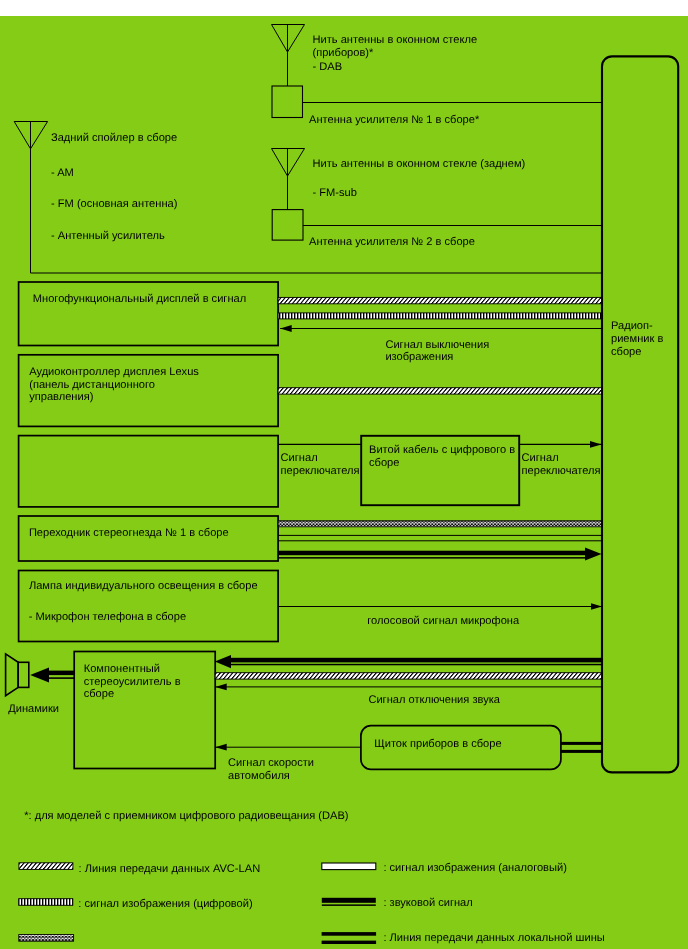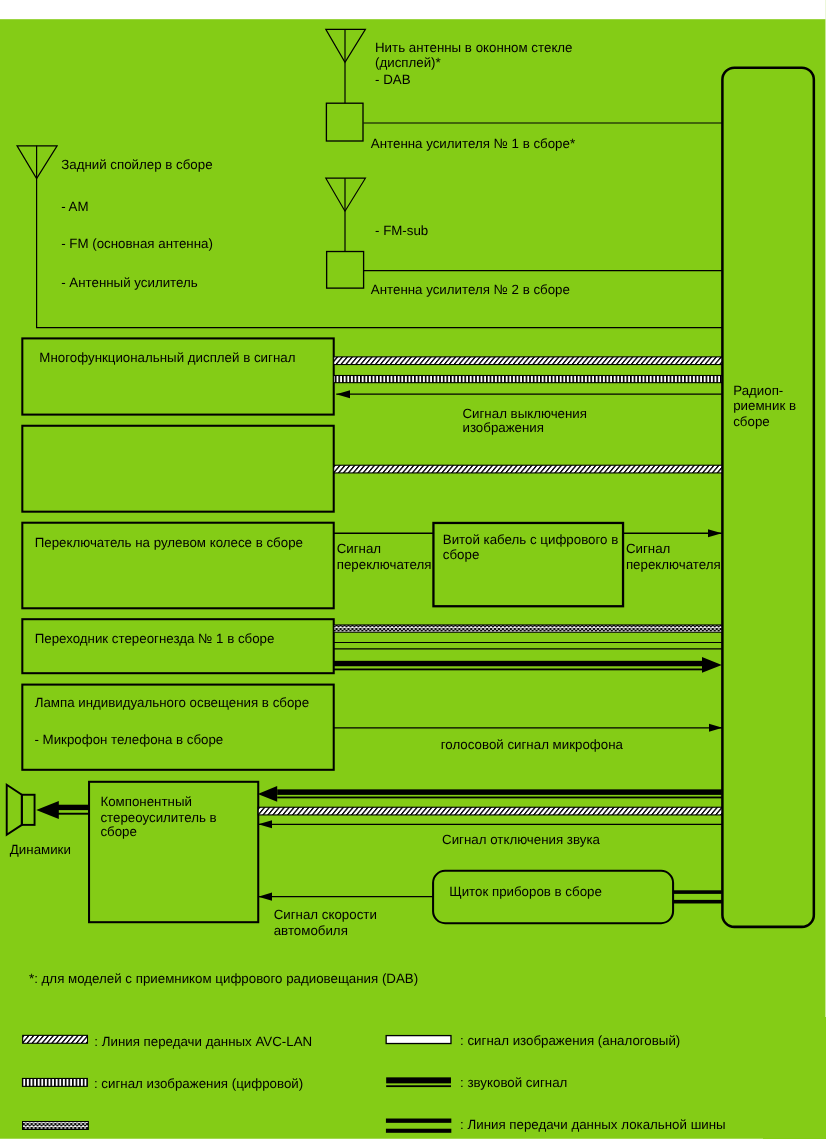--- a/index.html
+++ b/index.html
@@ -107,34 +107,37 @@
   <rect x="561" y="733.9" width="40.5" height="3" fill="#000"></rect>
 
   <rect x="47" y="654.6" width="27.3" height="4.5" fill="#000"></rect>
   <rect x="47" y="661.3" width="27.3" height="1.6" fill="#000"></rect>
   <path d="M 49 651.4 L 30.2 658.9 L 49 666.4 Z" fill="#000"></path>
 </g>
 
 </svg>
 
 <div class="lbl" style="left:312.5px;top:18.4px;">Нить антенны в оконном стекле</div>
-<div class="lbl" style="left:312.5px;top:31.2px;">(дисплей)*</div>
+<div class="lbl" style="left:312.5px;top:31.2px;">(приборов)*</div>
 <div class="lbl" style="left:312.5px;top:44.6px;">- DAB</div>
 <div class="lbl" style="left:309px;top:98.3px;">Антенна усилителя № 1 в сборе*</div>
 
+<div class="lbl" style="left:312.5px;top:141.8px;">Нить антенны в оконном стекле (заднем)</div>
 <div class="lbl" style="left:312.5px;top:170.7px;">- FM-sub</div>
 <div class="lbl" style="left:309px;top:219.8px;">Антенна усилителя № 2 в сборе</div>
 
 <div class="lbl" style="left:51px;top:115.6px;">Задний спойлер в сборе</div>
 <div class="lbl" style="left:51px;top:151px;">- AM</div>
 <div class="lbl" style="left:51px;top:182px;">- FM (основная антенна)</div>
 <div class="lbl" style="left:51px;top:213.5px;">- Антенный усилитель</div>
 
 <div class="lbl" style="left:32.8px;top:276.5px;">Многофункциональный дисплей в сигнал</div>
-<div class="lbl" style="left:28.9px;top:430.6px;">Переключатель на рулевом колесе в сборе</div>
+<div class="lbl" style="left:29.2px;top:349.8px;">Аудиоконтроллер дисплея Lexus
+(панель дистанционного
+управления)</div>
 <div class="lbl" style="left:28.9px;top:510.8px;">Переходник стереогнезда № 1 в сборе</div>
 <div class="lbl" style="left:28.9px;top:563.6px;">Лампа индивидуального освещения в сборе</div>
 <div class="lbl" style="left:28.7px;top:595.4px;">- Микрофон телефона в сборе</div>
 <div class="lbl" style="left:369px;top:428px;">Витой кабель с цифрового в
 сборе</div>
 <div class="lbl" style="left:83.7px;top:646.8px;">Компонентный
 стереоусилитель в
 сборе</div>
 <div class="lbl" style="left:374.3px;top:722.2px;">Щиток приборов в сборе</div>
 <div class="lbl" style="left:611px;top:304px;">Радиоп-

